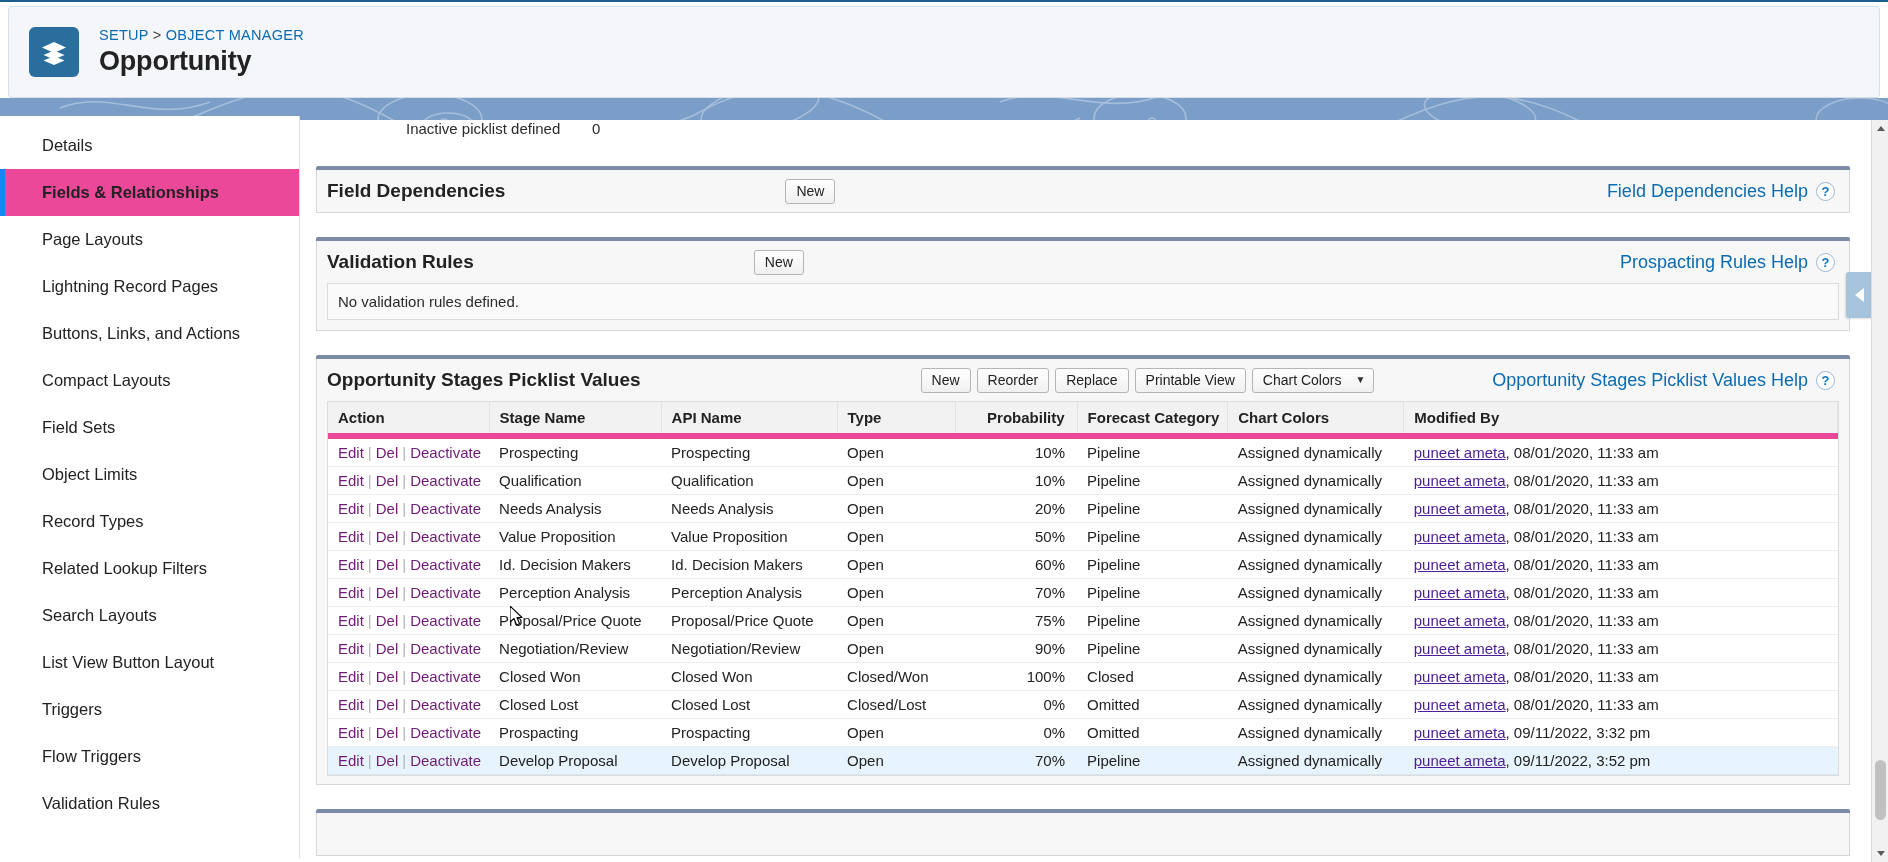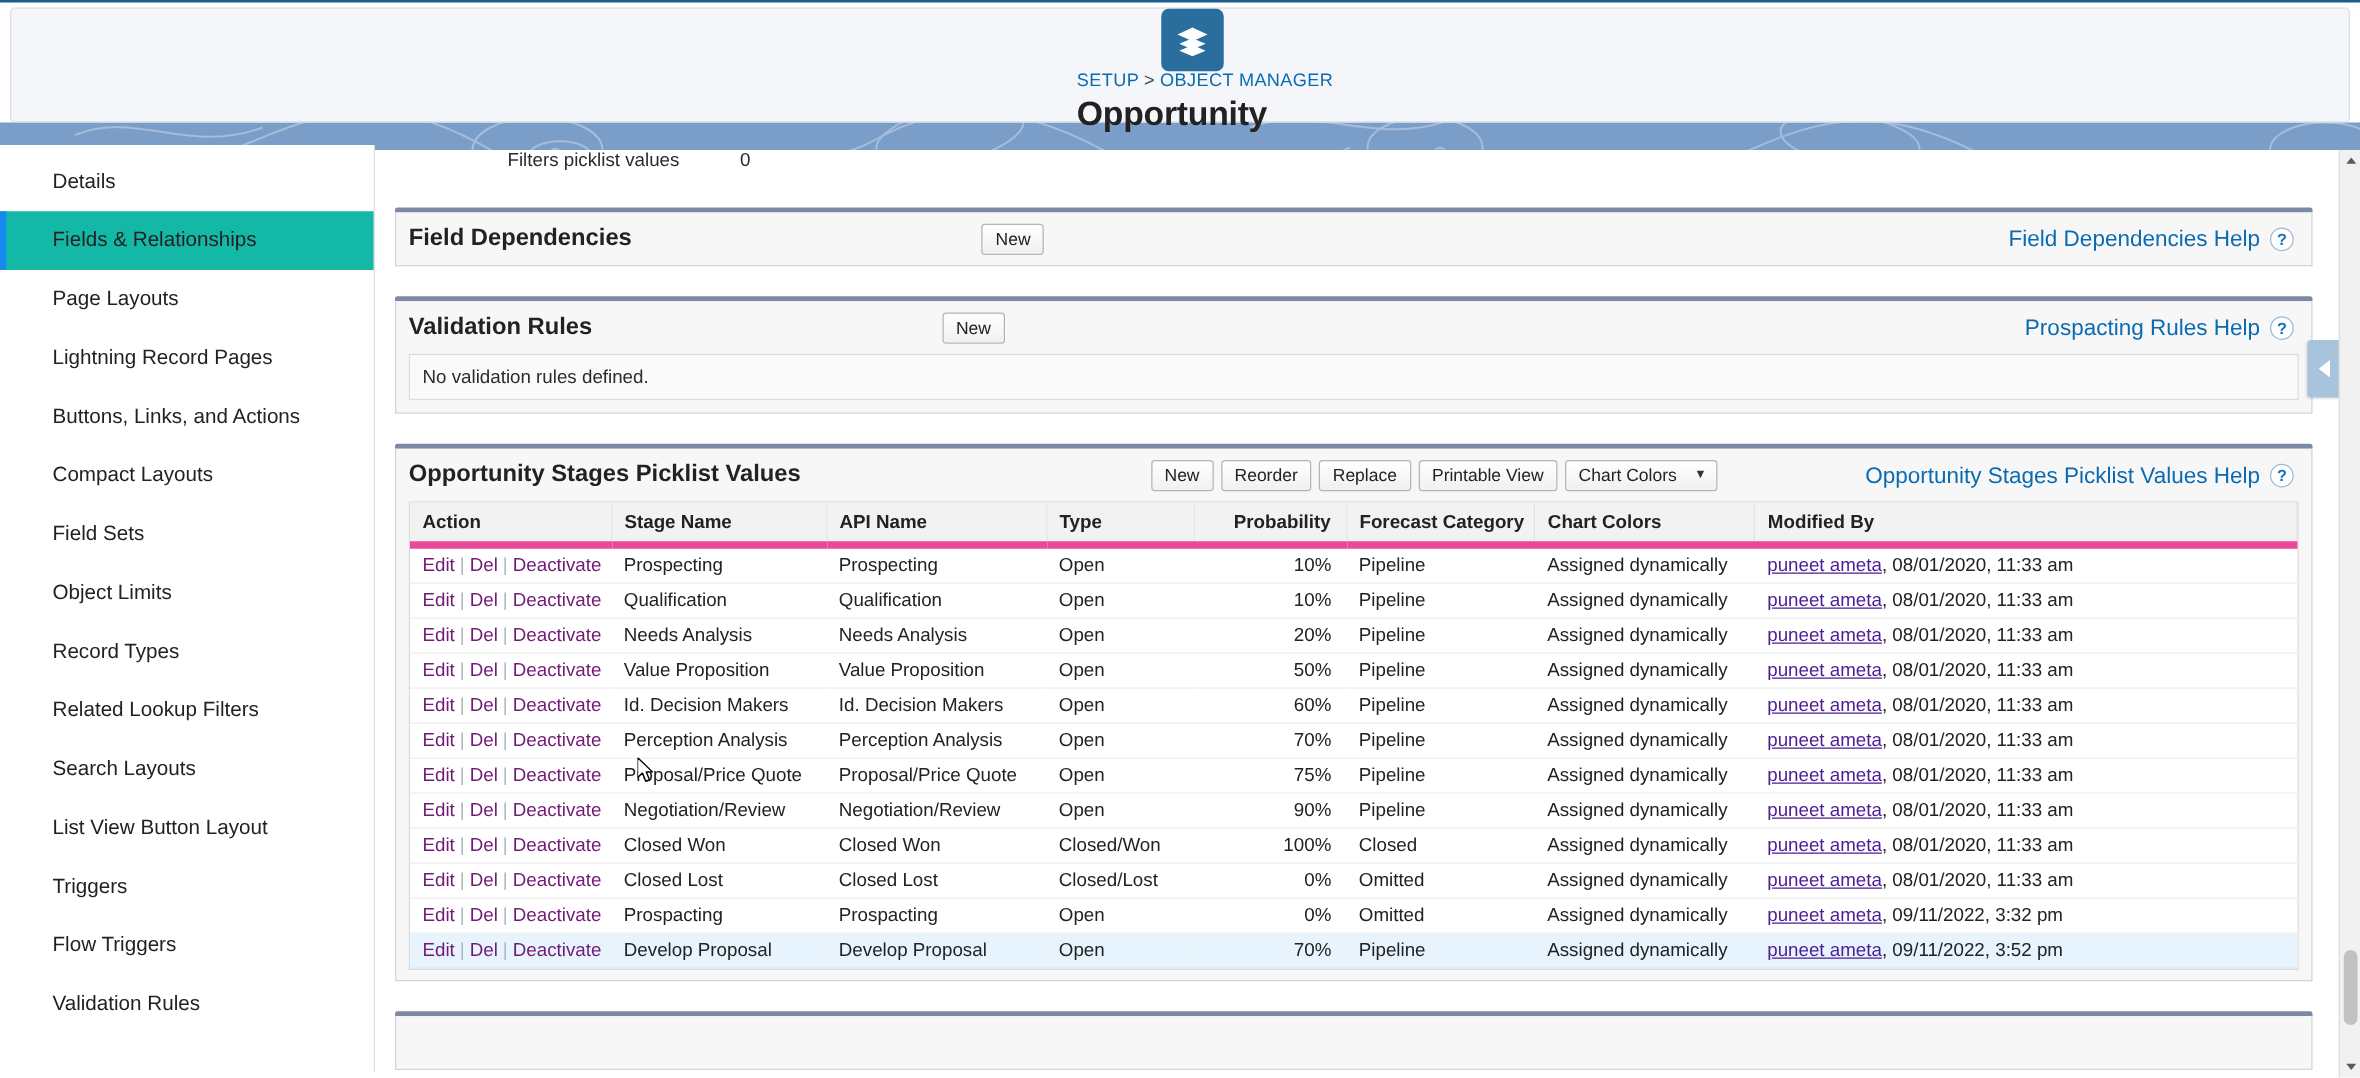--- a/index.html
+++ b/index.html
@@ -23,21 +23,21 @@
 
   
   .setup-header {
     position: absolute; left: 8px; top: 6px;
     width: 1872px; height: 92px;
     background: #f4f6f9;
     border: 1px solid #d8dde6;
     border-radius: 4px;
     z-index: 20;
   }
-  .header-inner { display: flex; align-items: center; height: 100%; padding-left: 20px; flex-direction: column; }
+  .header-inner { display: flex; align-items: center; height: 100%; padding-left: 20px; }
   .obj-icon {
     width: 50px; height: 50px;
     background: #2a6e9e;
     border-radius: 6px;
     display: flex; align-items: center; justify-content: center;
     flex: 0 0 auto;
   }
   .obj-icon svg { display: block; }
   .header-text { margin-left: 20px; line-height: 1.15; }
   .breadcrumb {
@@ -75,22 +75,22 @@
     position: relative;
     height: 47px;
     display: flex; align-items: center;
     padding-left: 42px;
     font-size: 16.5px;
     color: #222;
     cursor: pointer;
     white-space: nowrap;
   }
   .nav-item.selected {
-    background: #14b8a6;
-    font-weight: normal;
+    background: #ec4899;
+    font-weight: bold;
   }
   .nav-item.selected::before {
     content: "";
     position: absolute; left: 0; top: 0;
     width: 5px; height: 100%;
     background: #1589ee;
   }
 
   
   .main {
@@ -344,21 +344,21 @@
     </div>
   <div class="nav-item">
       <span>Validation Rules</span>
     </div>
 </nav>
 
 <main class="main">
   <div class="content">
 
     <div class="clipped-row">
-      <span class="clip-label">Filters picklist values</span>
+      <span class="clip-label">Inactive picklist defined</span>
       <span class="clip-value">0</span>
     </div>
 
     <section class="panel">
       <div class="panel-top-rule"></div>
       <div class="panel-body">
         <div class="panel-head">
           <span class="panel-title">Field Dependencies</span>
           <div class="panel-btns">
             <button class="btn">New</button>

